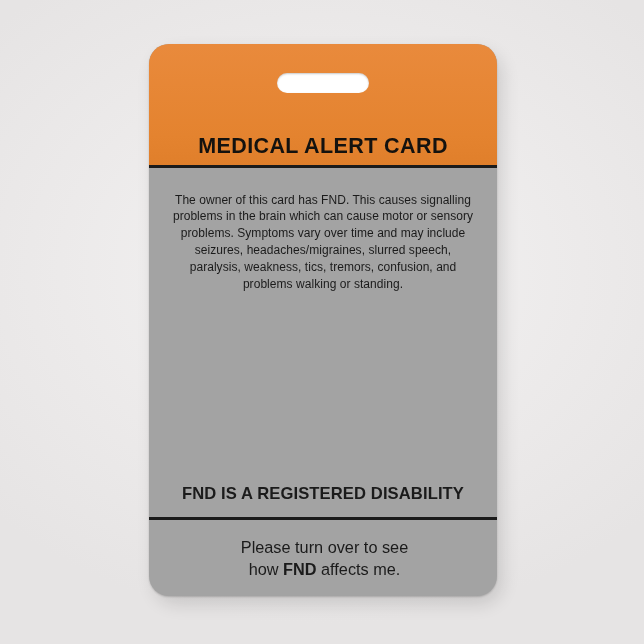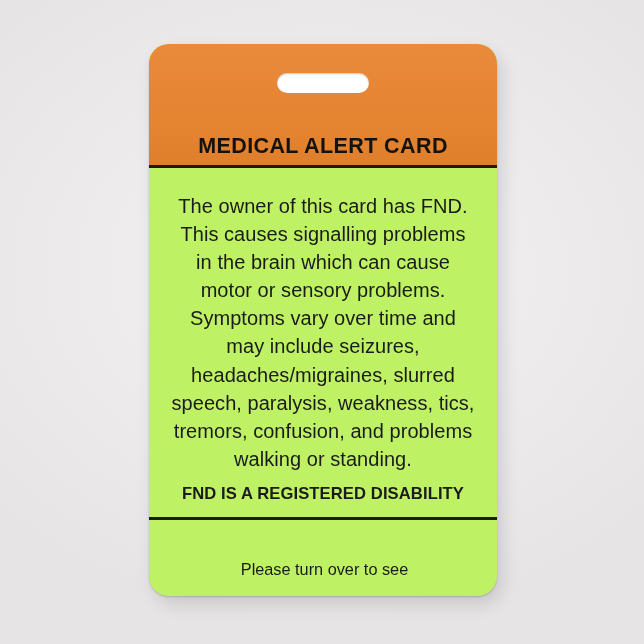--- a/index.html
+++ b/index.html
@@ -36,21 +36,21 @@
     transform: translate(4px, 6px);
   }
 
   .badge {
     position: absolute;
     left: 149px;
     top: 44px;
     width: 348px;
     height: 552px;
     border-radius: 20px;
-    background: #bef264;
+    background: #a3a3a3;
     overflow: hidden;
     box-shadow: 0 1px 2px rgba(0,0,0,0.18);
   }
 
   
   .top-band {
     position: relative;
     height: 92px;
     background: #e8883a;
     background: linear-gradient(180deg, #e98a3c 0%, #e4832f 100%);
@@ -92,21 +92,21 @@
   }
   .subtitle {
     font-size: 19.5px;
     color: #1b1b1b;
     line-height: 1.28;
     letter-spacing: 0.1px;
   }
 
   .paragraph {
     margin-top: 14px;
-    font-size: 20px;
+    font-size: 12px;
     color: #1b1b1b;
     line-height: 1.41;
     letter-spacing: 0.05px;
     padding: 0 4px;
   }
 
   .footer-note {
     position: absolute;
     left: 0;
     right: 0;
@@ -161,15 +161,16 @@
   <div class="body-area">
     <div class="paragraph">The owner of this card has FND. This causes signalling problems in the brain which can cause motor or sensory problems. Symptoms vary over time and may include seizures, headaches/migraines, slurred speech, paralysis, weakness, tics, tremors, confusion, and problems walking or standing.</div>
   </div>
 
   <div class="footer-note">FND IS A REGISTERED DISABILITY</div>
 
   <div class="bottom-rule"></div>
 
   <div class="turnover">
     <div>Please turn over to see</div>
+    <div><span>how </span><span class="b">FND</span><span> affects me.</span></div>
   </div>
 
 </div>
 
 </body></html>

